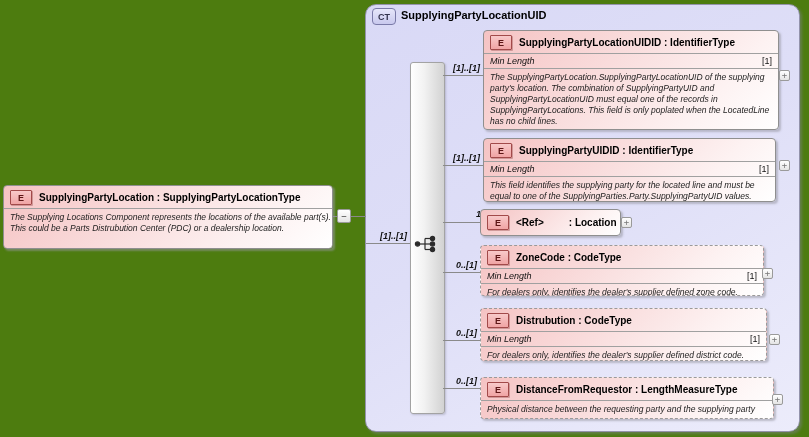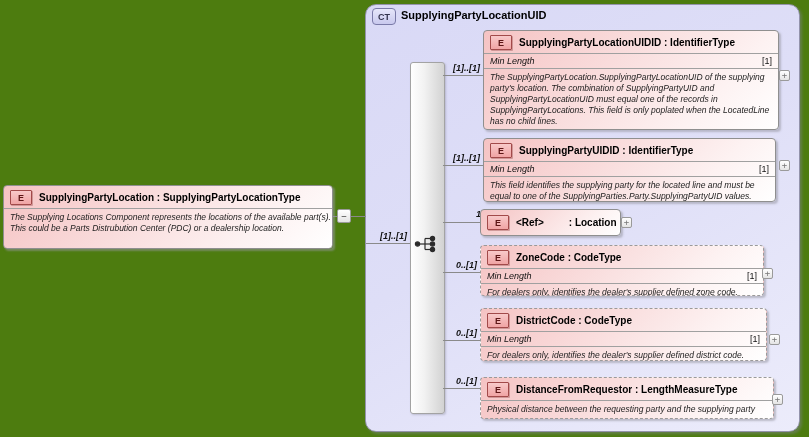--- a/index.html
+++ b/index.html
@@ -172,21 +172,21 @@
       <span>[1]</span>
     </div>
     <div class="hdiv"></div>
     <div class="edesc">For dealers only, identifies the dealer's supplier defined zone code.</div>
   </div>
   <div class="pm" style="left:762px;top:268px;">+</div>
 
   <div class="ebox dashed" style="left:480px;top:308px;width:287px;height:53px;">
     <div class="ehead">
       <span class="ebadge">E</span>
-      <span>DistrictCode : CodeType</span>
+      <span>Distrubution : CodeType</span>
     </div>
     <div class="hdiv"></div>
     <div class="facet">
       <span class="fname">Min Length</span>
       <span>[1]</span>
     </div>
     <div class="hdiv"></div>
     <div class="edesc">For dealers only, identifies the dealer's supplier defined district code.</div>
   </div>
   <div class="pm" style="left:769px;top:334px;">+</div>

